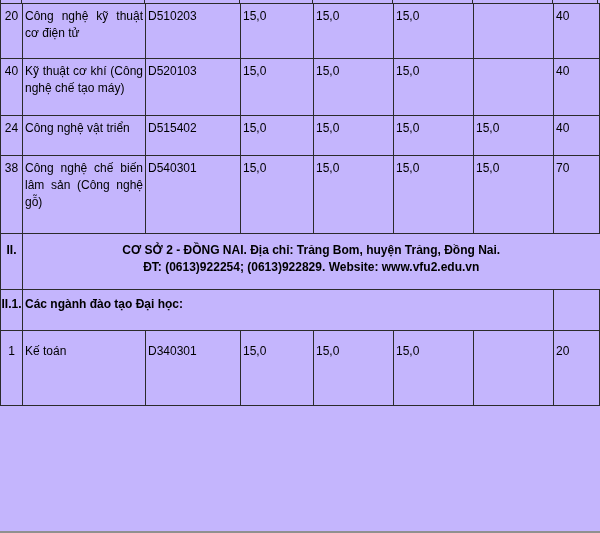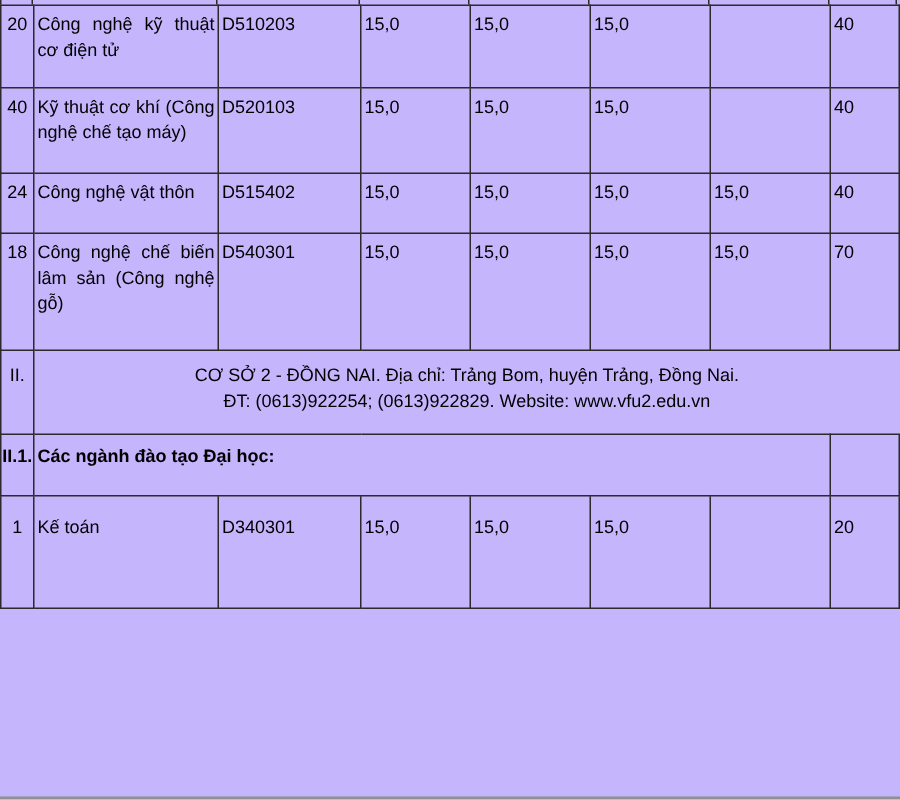--- a/index.html
+++ b/index.html
@@ -13,21 +13,21 @@
     border-collapse:collapse; table-layout:fixed;
     font-size:12px; line-height:17px; color:#000;
   }
   td {
     border:1px solid #2b2b2b; vertical-align:top;
     padding:4px 2px 0 2px; overflow:hidden; word-wrap:break-word;
   }
   td.c-no   { text-align:center; padding-left:0; padding-right:0; }
   td.c-name { text-align:justify; }
   td.c-code, td.c-score, td.c-quota { text-align:left; }
-  tr.r-ii td  { font-weight:normal; padding-top:8px; }
+  tr.r-ii td  { font-weight:bold; padding-top:8px; }
   td.ii-text  { border-right:none; text-align:center; }
   tr.r-ii1 td { font-weight:bold; padding-top:6px; }
   tr.r-one td { padding-top:12px; }
   .bottom-edge { position:absolute; left:0; bottom:0; width:600px; height:2px; background:#909090; }
 </style>
 </head>
 <body>
 
 <div class="screen">
 
@@ -75,31 +75,31 @@
       <td class="c-code">D520103</td>
       <td class="c-score">15,0</td>
       <td class="c-score">15,0</td>
       <td class="c-score">15,0</td>
       <td class="c-score"></td>
       <td class="c-quota">40</td>
     </tr>
 
     <tr style="height:40px">
       <td class="c-no">24</td>
-      <td class="c-name">Công nghệ vật thôn</td>
+      <td class="c-name">Công nghệ vật triển</td>
       <td class="c-code">D515402</td>
       <td class="c-score">15,0</td>
       <td class="c-score">15,0</td>
       <td class="c-score">15,0</td>
       <td class="c-score">15,0</td>
       <td class="c-quota">40</td>
     </tr>
 
     <tr style="height:78px">
-      <td class="c-no">18</td>
+      <td class="c-no">38</td>
       <td class="c-name">Công nghệ chế biến lâm sản (Công nghệ gỗ)</td>
       <td class="c-code">D540301</td>
       <td class="c-score">15,0</td>
       <td class="c-score">15,0</td>
       <td class="c-score">15,0</td>
       <td class="c-score">15,0</td>
       <td class="c-quota">70</td>
     </tr>
 
     <tr class="r-ii" style="height:56px">

